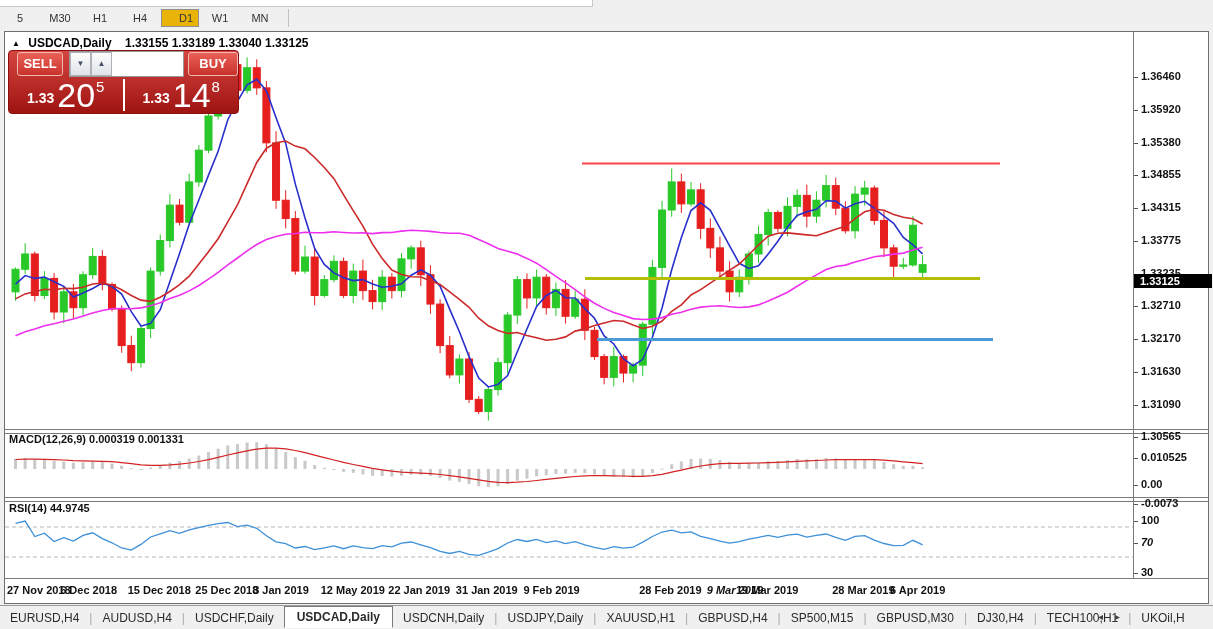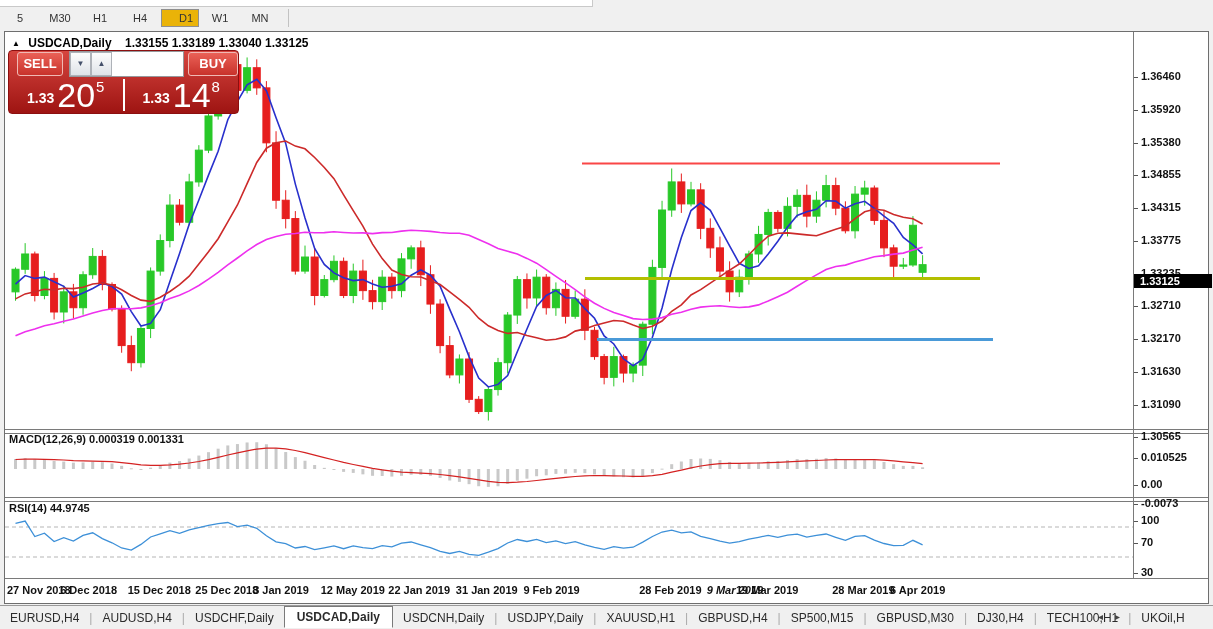--- a/index.html
+++ b/index.html
@@ -400,21 +400,21 @@
       <div class="axis-label" style="top: 218.951px;">1.33235</div>
       <div class="axis-label" style="top: 251.012px;">1.32710</div>
       <div class="axis-label" style="top: 283.99px;">1.32170</div>
       <div class="axis-label" style="top: 316.968px;">1.31630</div>
       <div class="axis-label" style="top: 349.946px;">1.31090</div>
       <div class="axis-label" style="top: 382.008px;">1.30565</div>
       <div class="axis-label" style="top: 402.602px;">0.010525</div>
       <div class="axis-label" style="top: 430px;">0.00</div>
       <div class="axis-label" style="top: 449.418px;">-0.0073</div>
       <div class="axis-label" style="top: 465.5px;">100</div>
-      <div class="axis-label" style="top: 488px;">70</div>
+      <div class="axis-label" style="top: 488px; font-style: italic;">70</div>
       <div class="axis-label" style="top: 518px;">30</div>
       <div class="axis-label" style="top: 540.5px;">0</div>
       <div class="cur-tag" style="top: 225.668px;">1.33125</div>
     </div>
   <div class="date-strip" id="date-strip">
       <div class="date-label" style="left: 2px;">27 Nov 2018</div>
       <div class="date-label" style="left: 55.2px;">6 Dec 2018</div>
       <div class="date-label" style="left: 122.75px;">15 Dec 2018</div>
       <div class="date-label" style="left: 190.3px;">25 Dec 2018</div>
       <div class="date-label" style="left: 248.2px;">3 Jan 2019</div>

